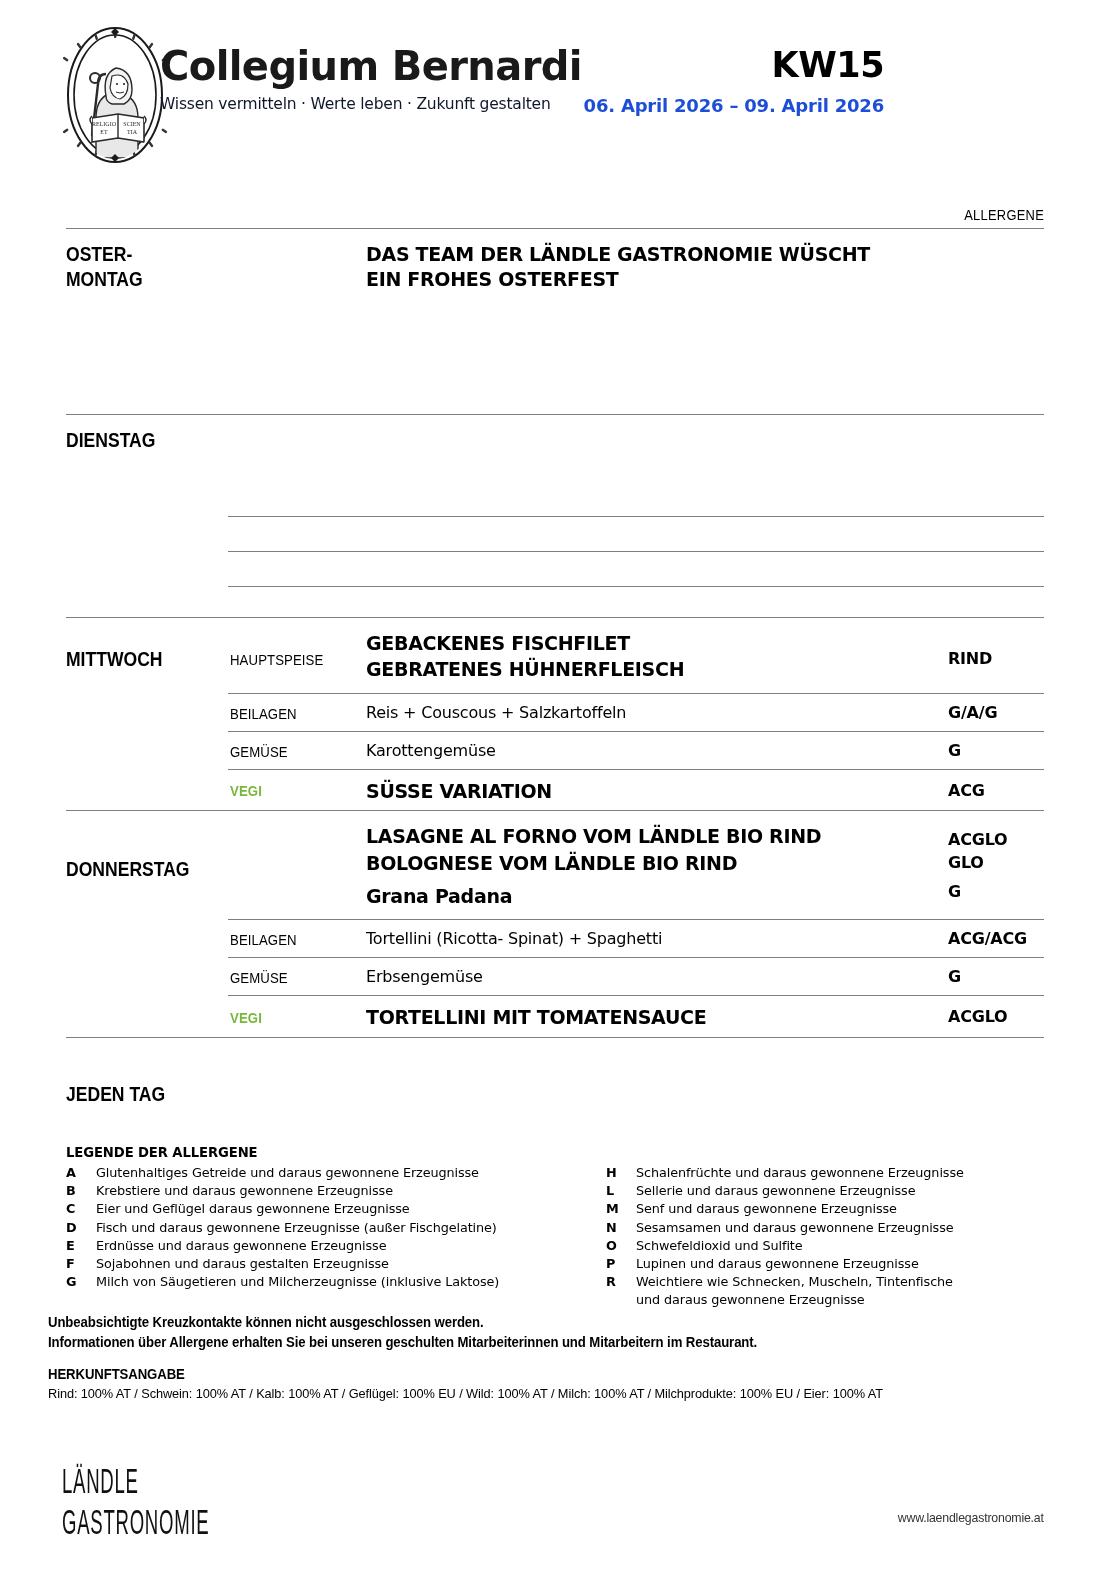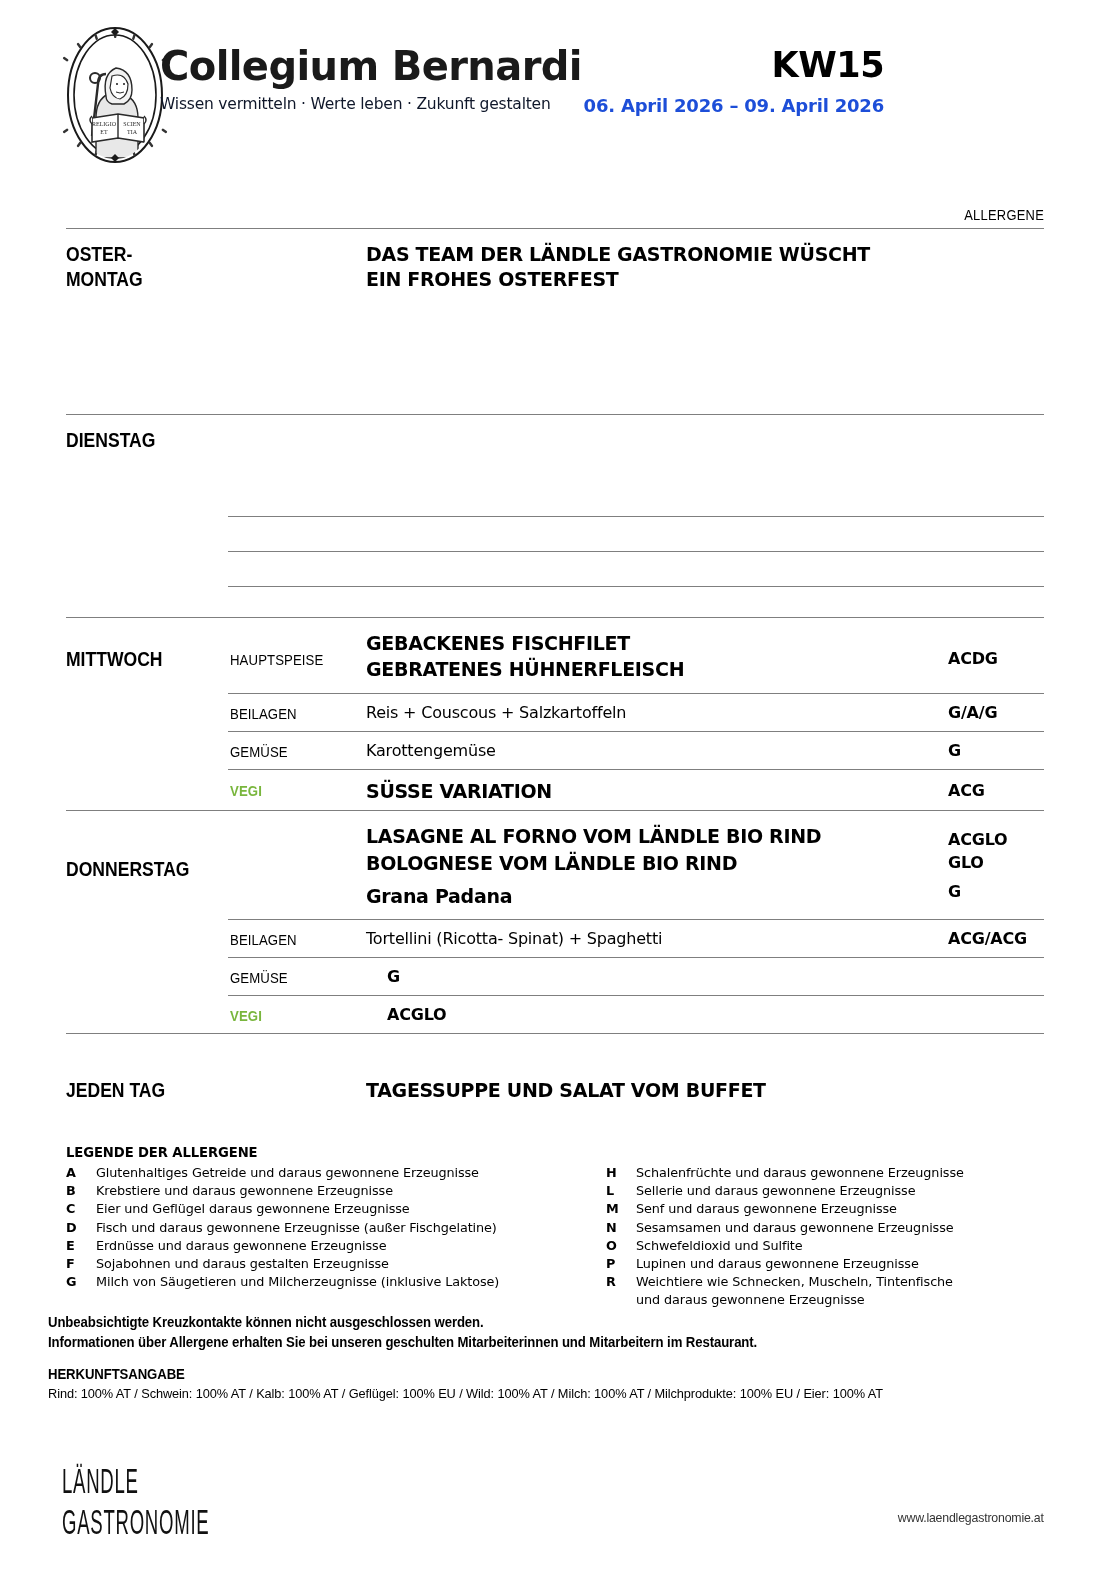--- a/index.html
+++ b/index.html
@@ -450,21 +450,21 @@
         <div class="day-label">MITTWOCH</div>
       </div>
       <div class="c-cat pad-main">
         <div class="cat-label">HAUPTSPEISE</div>
       </div>
       <div class="c-dish pad-main">
         <div class="dish-strong">GEBACKENES FISCHFILET</div>
         <div class="dish-strong pad-second">GEBRATENES HÜHNERFLEISCH</div>
       </div>
       <div class="c-all pad-main">
-        <div class="all-code">ACDG</div>
+        <div class="all-code">RIND</div>
       </div>
     </div>
 
     <hr class="hr-indent">
     <div class="row">
       <div class="c-day"></div>
       <div class="c-cat pad-sub">
         <div class="cat-label">BEILAGEN</div>
       </div>
       <div class="c-dish pad-sub">
@@ -535,47 +535,50 @@
         <div class="all-code">ACG/ACG</div>
       </div>
     </div>
 
     <hr class="hr-indent">
     <div class="row">
       <div class="c-day"></div>
       <div class="c-cat pad-sub">
         <div class="cat-label">GEMÜSE</div>
       </div>
+      <div class="c-dish pad-sub">
+        <div class="dish-normal">Erbsengemüse</div>
+      </div>
       <div class="c-all pad-sub">
         <div class="all-code">G</div>
       </div>
     </div>
 
     <hr class="hr-indent">
     <div class="row">
       <div class="c-day"></div>
       <div class="c-cat pad-sub">
         <div class="cat-label vegi">VEGI</div>
       </div>
+      <div class="c-dish pad-sub">
+        <div class="dish-strong">TORTELLINI MIT TOMATENSAUCE</div>
+      </div>
       <div class="c-all pad-sub">
         <div class="all-code">ACGLO</div>
       </div>
     </div>
 
     <hr class="hr-full">
 
     <div class="spacer-jedentag"></div>
     <div class="row">
       <div class="c-day">
         <div class="day-label">JEDEN TAG</div>
       </div>
       <div class="c-cat"></div>
-      <div class="c-dish">
-        <div class="dish-strong">TAGESSUPPE UND SALAT VOM BUFFET</div>
-      </div>
       <div class="c-all"></div>
     </div>
   </div>
 
   <div class="legend">
     <div class="legend-title">LEGENDE DER ALLERGENE</div>
     <div class="legend-cols">
 
       <div class="legend-col">
         <div class="legend-item">

